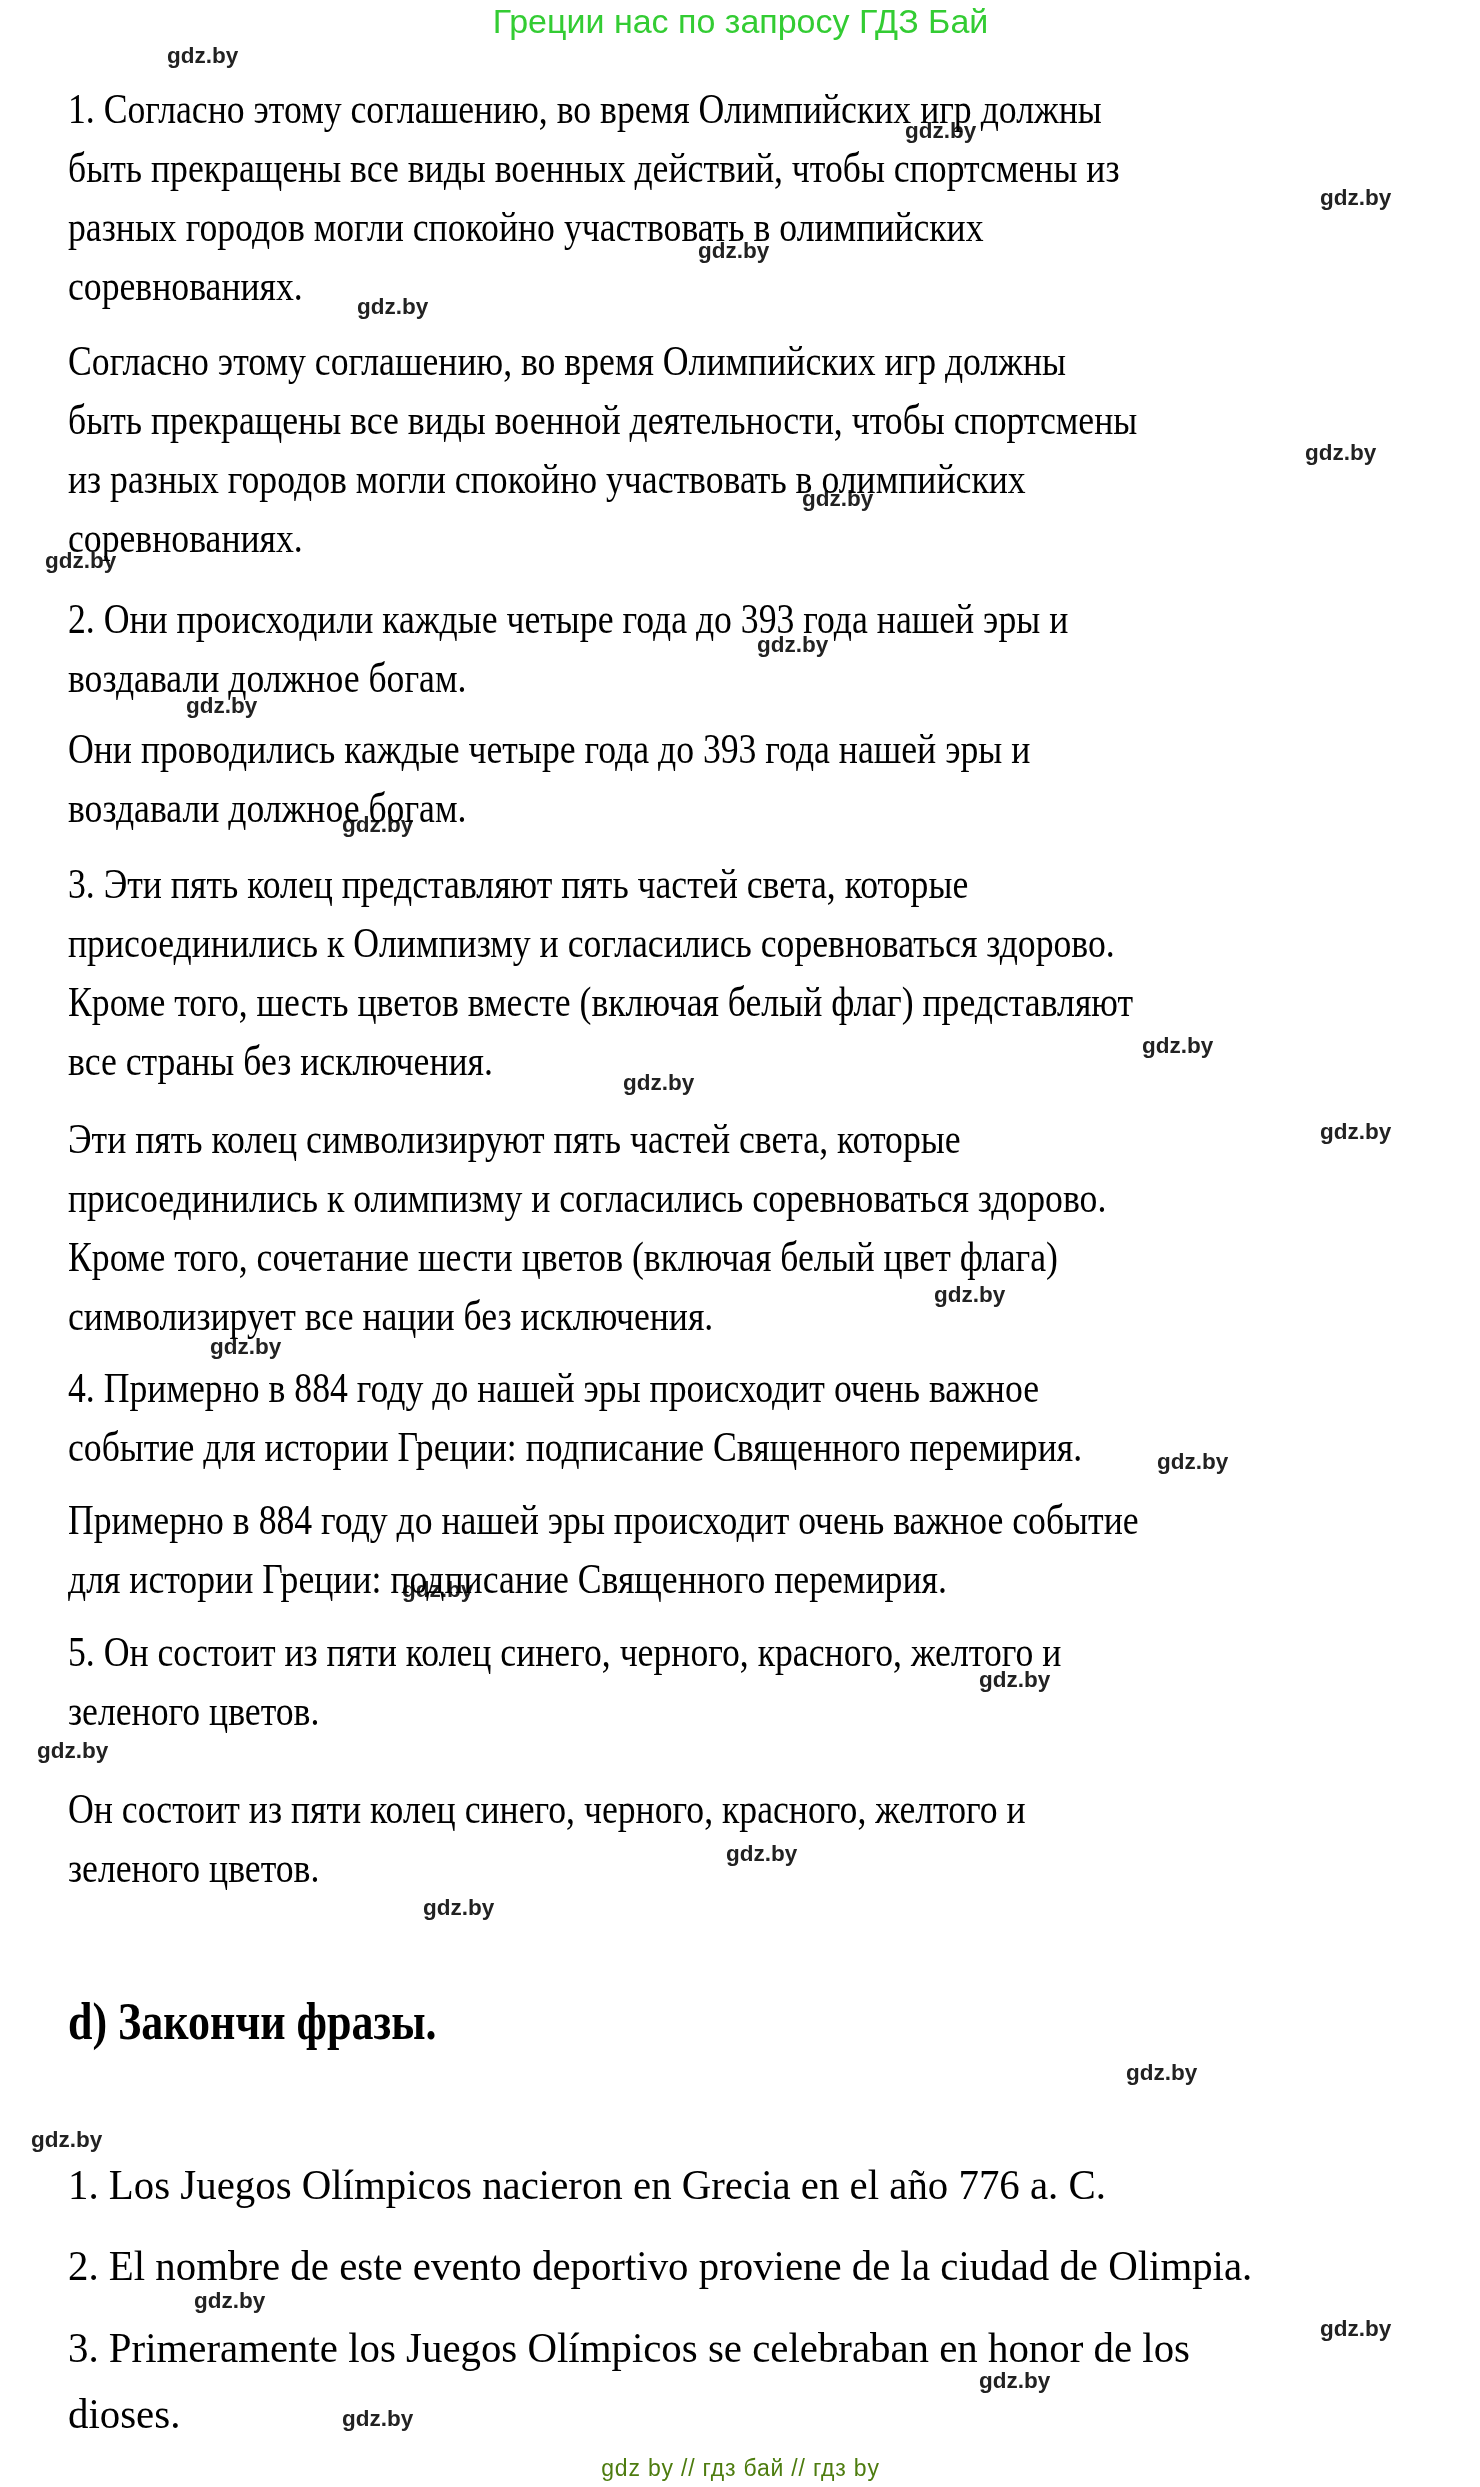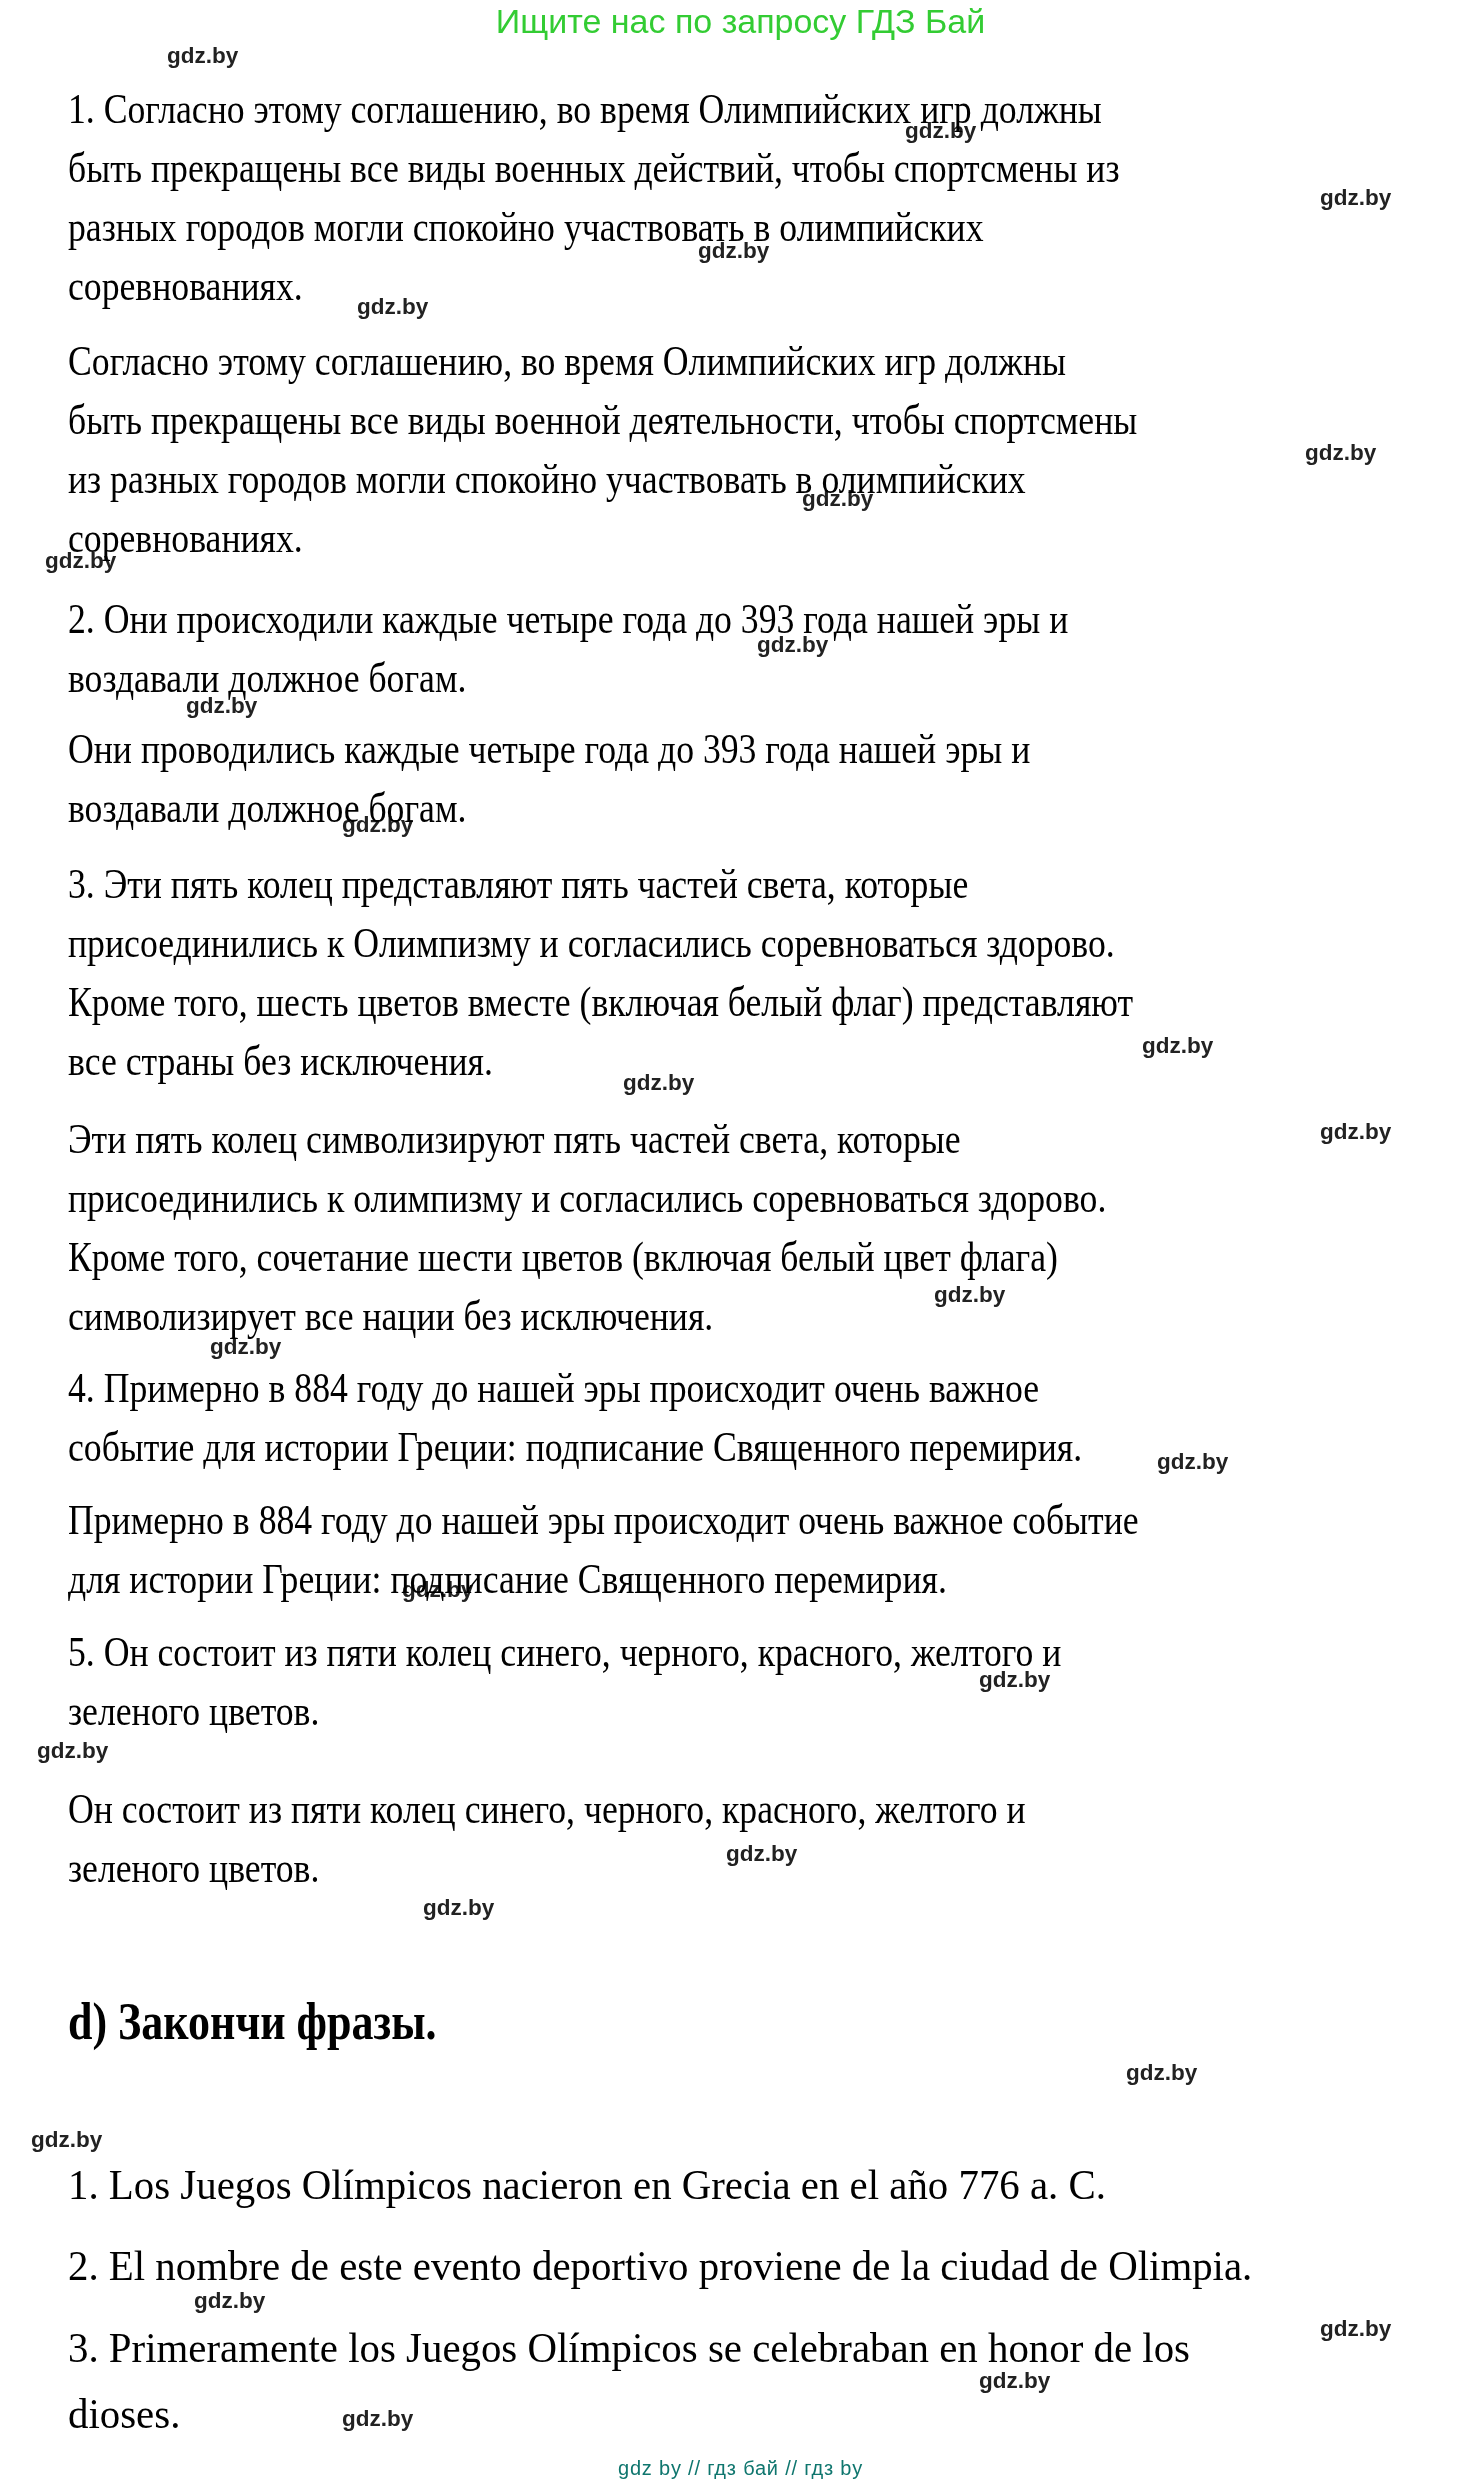--- a/index.html
+++ b/index.html
@@ -27,27 +27,27 @@
     font-size:53px;line-height:62px;font-weight:bold;white-space:nowrap;
   }
   .wm{
     position:absolute;
     font-family:"Liberation Sans","DejaVu Sans",sans-serif;
     font-size:22.5px;line-height:25px;color:#222222;white-space:nowrap;font-weight:bold;
   }
   .page-footer{
     position:absolute;top:2453px;left:0;width:1481px;text-align:center;
     font-family:"Liberation Sans","DejaVu Sans",sans-serif;
-    font-size:20px;line-height:31px;color:#0f766e;letter-spacing:0.8px;
+    font-size:23px;line-height:31px;color:#4d7c0f;letter-spacing:0.8px;
   }
 </style>
 </head>
 <body>
 
-<div class="page-header">Ищите нас по запросу ГДЗ Бай</div>
+<div class="page-header">Греции нас по запросу ГДЗ Бай</div>
 
 <div>
     <span class="wm" style="left: 167px; top: 43px;">gdz.by</span>
     <span class="wm" style="left: 905px; top: 118px;">gdz.by</span>
     <span class="wm" style="left: 1320px; top: 185px;">gdz.by</span>
     <span class="wm" style="left: 698px; top: 238px;">gdz.by</span>
     <span class="wm" style="left: 357px; top: 294px;">gdz.by</span>
     <span class="wm" style="left: 1305px; top: 440px;">gdz.by</span>
     <span class="wm" style="left: 802px; top: 486px;">gdz.by</span>
     <span class="wm" style="left: 45px; top: 548px;">gdz.by</span>

